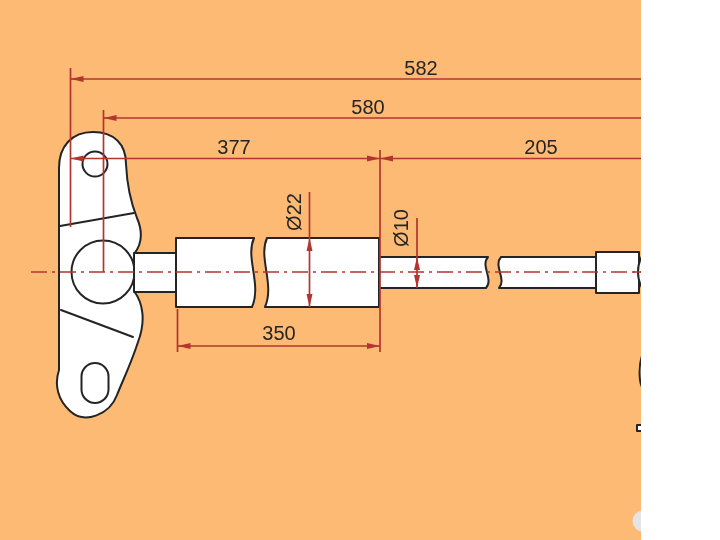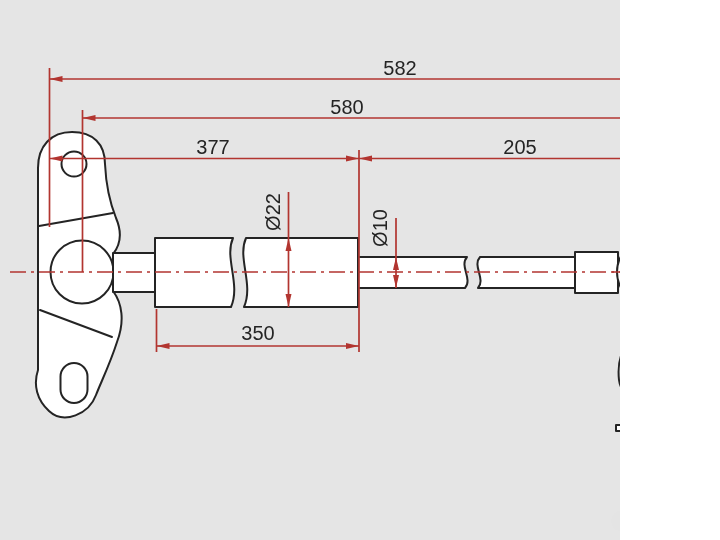--- a/index.html
+++ b/index.html
@@ -1,21 +1,22 @@
 <!DOCTYPE html>
 <html><head>
 <meta charset="utf-8">
 <style>
   html,body{margin:0;padding:0;background:#fff;}
   .canvas{
     position:relative;
     width:620px;height:540px;
-    background:#e5e5e5;
+    background:#fdba74;
     overflow:hidden;
     font-family:"Liberation Sans", sans-serif;
+    padding-left:21px;
   }
   svg{display:block;}
   .part{fill:#ffffff;stroke:#242424;stroke-width:2;stroke-linejoin:round;}
   .partline{fill:none;stroke:#242424;stroke-width:2;stroke-linecap:round;}
   .thin{fill:none;stroke:#242424;stroke-width:1.8;}
   .red{stroke:#b23530;stroke-width:1.7;fill:none;}
   .redthin{stroke:#b23530;stroke-width:1.5;fill:none;}
   .arrow{fill:#b23530;stroke:none;}
   .dimtext{font-family:"Liberation Sans", sans-serif;font-size:20px;fill:#242424;}
   .wmtext{font-family:"Liberation Sans", sans-serif;font-size:31px;font-weight:bold;fill:#e2e2e2;letter-spacing:0.5px;}

